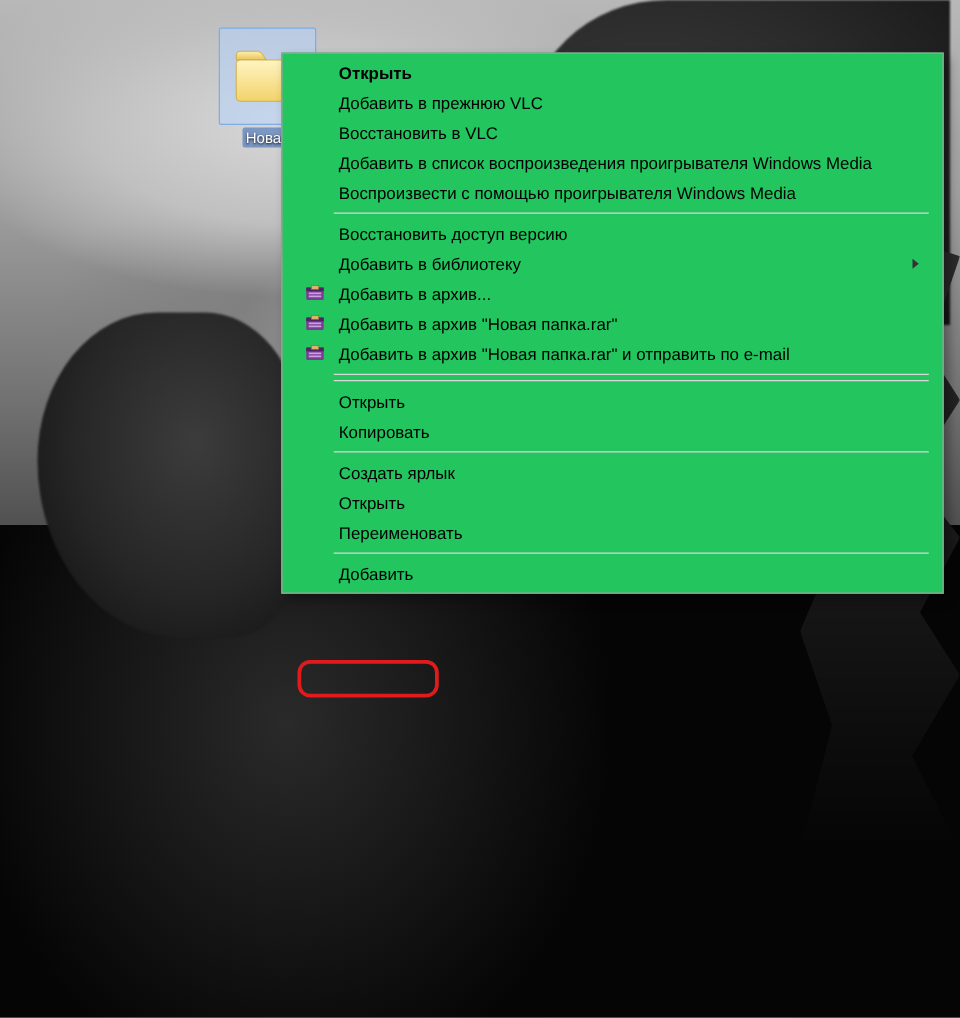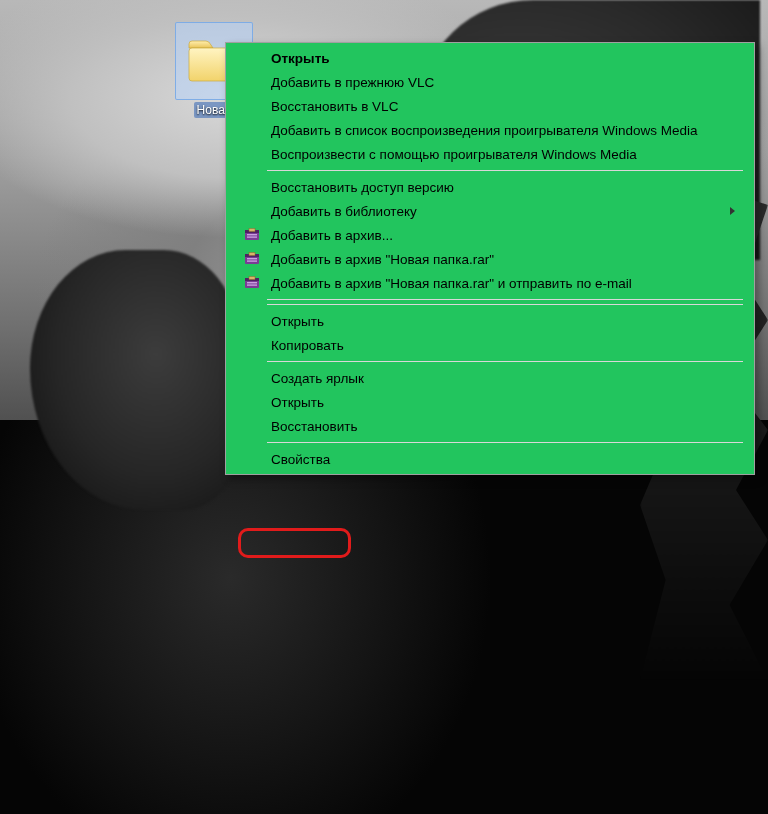--- a/index.html
+++ b/index.html
@@ -245,25 +245,25 @@
   <div class="item">
     <span class="icon-col"></span>
     <span class="label">Создать ярлык</span>
   </div>
   <div class="item">
     <span class="icon-col"></span>
     <span class="label">Открыть</span>
   </div>
   <div class="item">
     <span class="icon-col"></span>
-    <span class="label">Восстановить</span>
-  </div>
-
-  <div class="sep"></div>
-
-  <div class="item">
-    <span class="icon-col"></span>
-    <span class="label">Свойства</span>
+    <span class="label">Переименовать</span>
+  </div>
+
+  <div class="sep"></div>
+
+  <div class="item">
+    <span class="icon-col"></span>
+    <span class="label">Добавить</span>
   </div>
 
 </div>
 
 <div class="highlight-box" style="left:238px; top:528px; width:113px; height:30px;"></div>
 
 </body></html>

